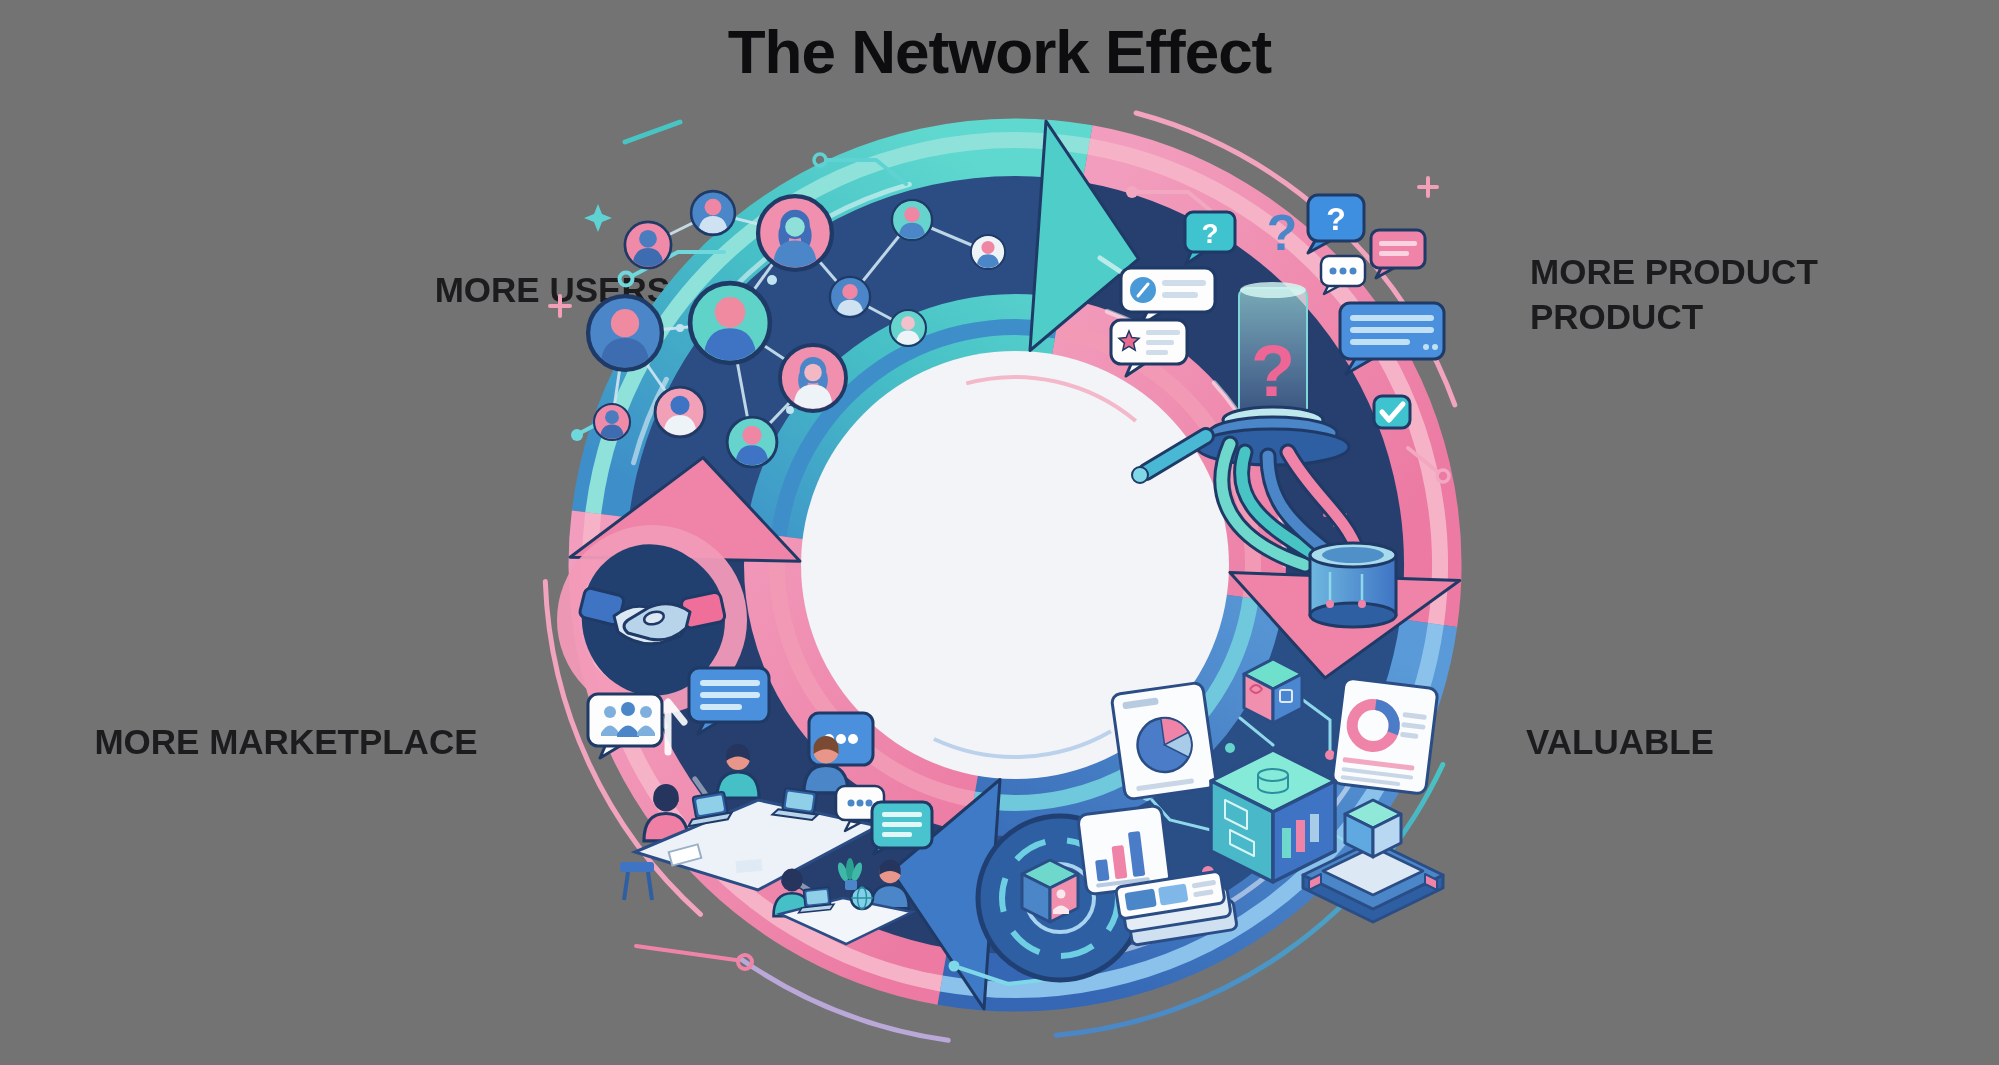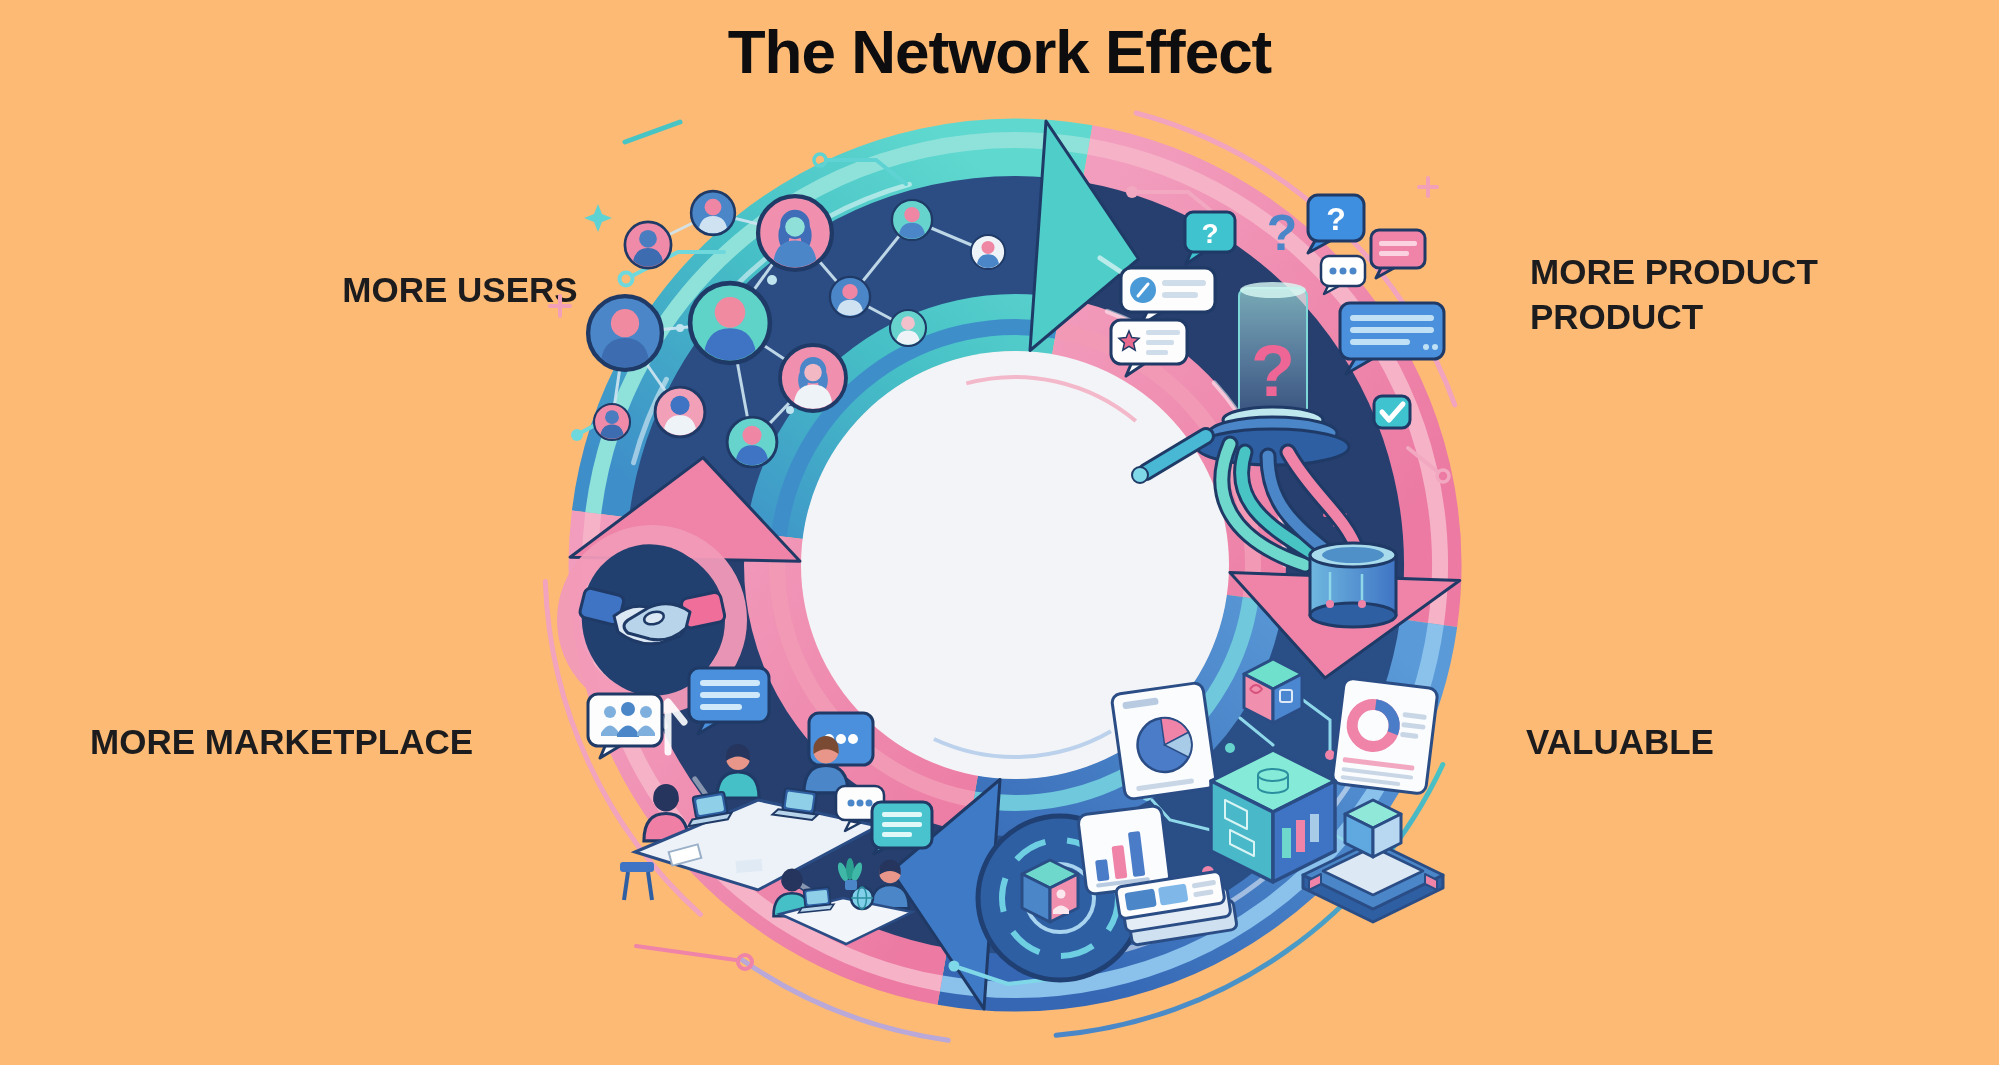--- a/index.html
+++ b/index.html
@@ -1,25 +1,25 @@
 <!DOCTYPE html>
 <html><head>
 <meta charset="utf-8">
 <style>
   html,body{margin:0;padding:0;}
   body{width:1999px;height:1065px;overflow:hidden;background:#edeff3;
        font-family:"Liberation Sans", sans-serif;}
-  #canvas{position:relative;width:1999px;height:1065px;background:#fdba74;}
+  #canvas{position:relative;width:1999px;height:1065px;background:#737373;}
   .title{position:absolute;left:0;top:16px;width:1999px;text-align:center;
          font-size:62px;font-weight:bold;color:#0d0d0f;letter-spacing:-1px;}
   .label{position:absolute;font-size:35px;font-weight:bold;color:#1c1c1e;line-height:1.28;}
   .label span{display:block;}
-  #label-top-left{left:250px;top:268px;width:420px;text-align:center;}
+  #label-top-left{left:250px;top:268px;width:420px;text-align:right;}
   #label-top-right{left:1530px;top:250px;width:420px;text-align:left;}
-  #label-bottom-left{left:90px;top:720px;width:392px;text-align:left;}
+  #label-bottom-left{left:90px;top:720px;width:392px;text-align:center;}
   #label-bottom-right{left:1526px;top:720px;width:420px;text-align:left;}
   #ring{position:absolute;left:540px;top:100px;width:950px;height:945px;}
   svg text{font-family:"Liberation Sans", sans-serif;font-weight:bold;}
 </style>
 </head>
 <body>
 
 <div id="canvas">
 
   <div class="title">The Network Effect</div>

